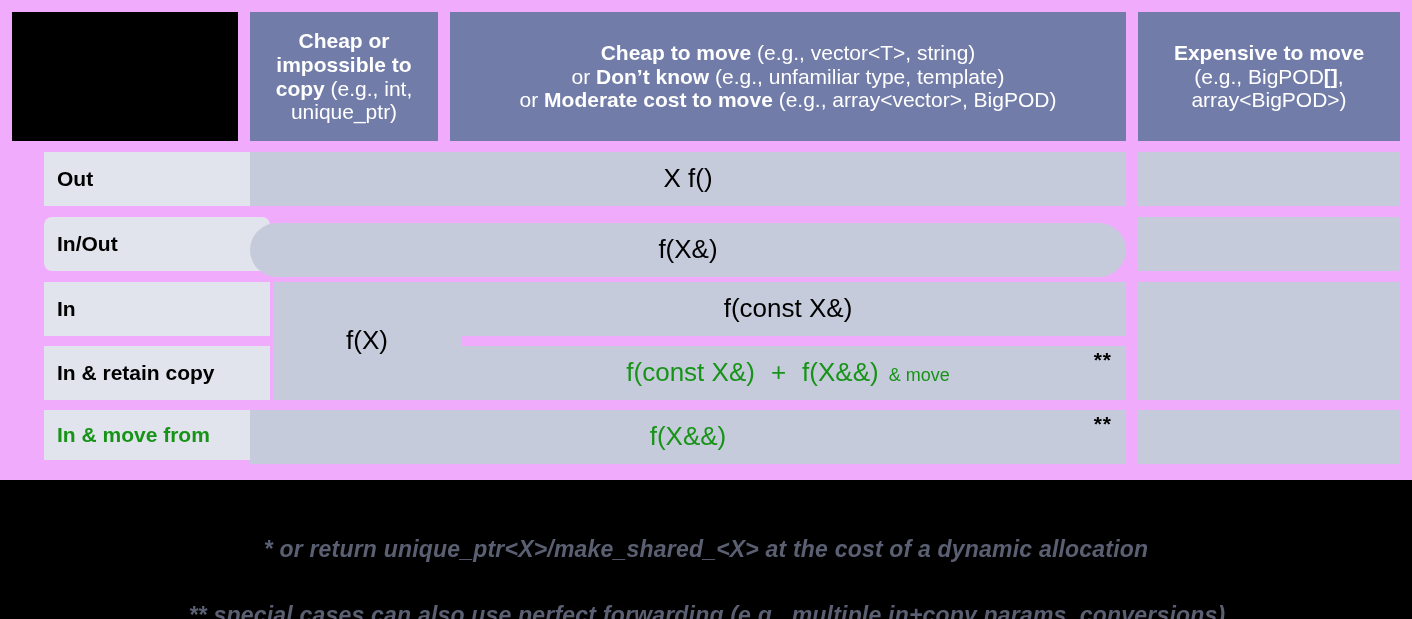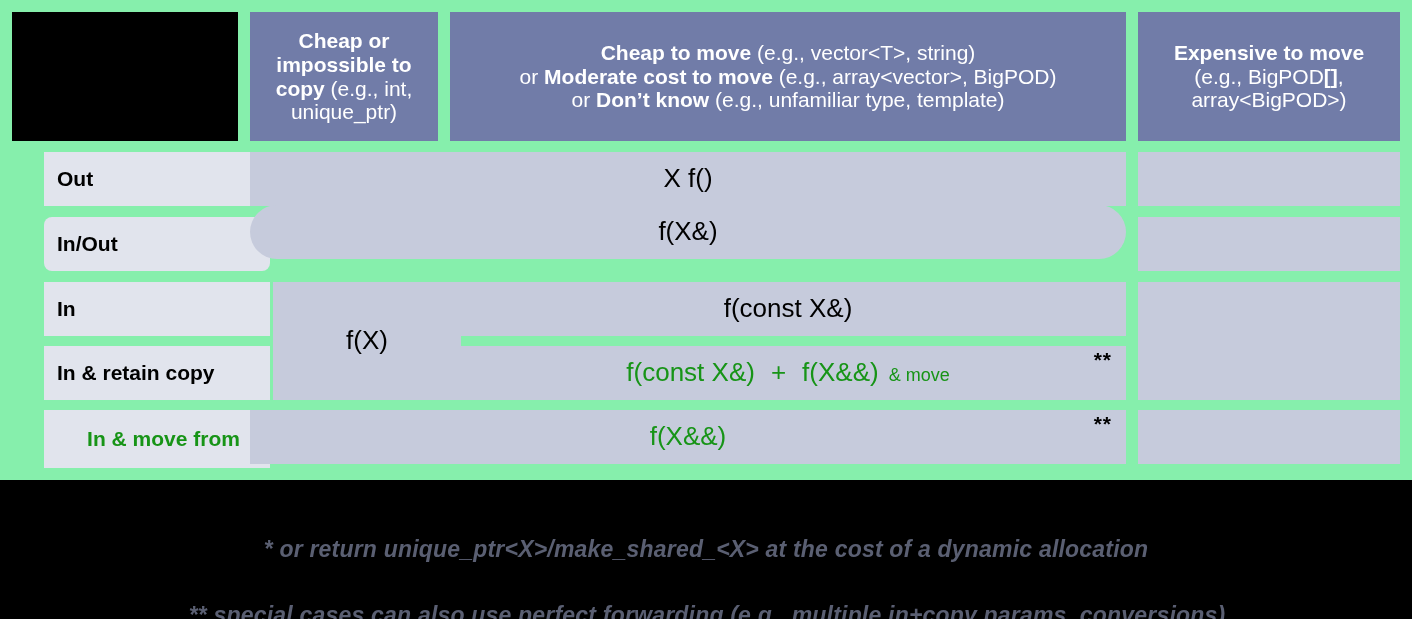--- a/index.html
+++ b/index.html
@@ -7,21 +7,21 @@
     padding: 0;
     background: #000000;
   }
   body {
     font-family: "Liberation Sans", sans-serif;
   }
   #page {
     position: relative;
     width: 1412px;
     height: 619px;
-    background: #86efac;
+    background: #f0abfc;
     overflow: hidden;
   }
 
   
   .cell {
     position: absolute;
     box-sizing: border-box;
     display: flex;
     align-items: center;
     justify-content: center;
@@ -131,22 +131,22 @@
 
   <div class="cell header-cell" style="left:250px; top:12px; width:188px; height:129px;">
     <span class="hline"><b>Cheap or</b></span>
     <span class="hline"><b>impossible to</b></span>
     <span class="hline"><b>copy</b><span class="light"> (e.g., int,</span></span>
     <span class="hline light">unique_ptr)</span>
   </div>
 
   <div class="cell header-cell" style="left:450px; top:12px; width:676px; height:129px;">
     <span class="hline"><b>Cheap to move</b><span class="light"> (e.g., vector&lt;T&gt;, string)</span></span>
+    <span class="hline"><span class="light">or </span><b>Don’t know</b><span class="light"> (e.g., unfamiliar type, template)</span></span>
     <span class="hline"><span class="light">or </span><b>Moderate cost to move</b><span class="light"> (e.g., array&lt;vector&gt;, BigPOD)</span></span>
-    <span class="hline"><span class="light">or </span><b>Don’t know</b><span class="light"> (e.g., unfamiliar type, template)</span></span>
   </div>
 
   <div class="cell header-cell" style="left:1138px; top:12px; width:262px; height:129px;">
     <span class="hline"><b>Expensive to move</b></span>
     <span class="hline"><span class="light">(e.g., BigPOD</span><b>[]</b><span class="light">,</span></span>
     <span class="hline light">array&lt;BigPOD&gt;)</span>
   </div>
 
   <div class="cell rowlabel" style="left:12px; top:152px; width:226px; height:54px;">
     <span>Out</span>
@@ -157,31 +157,31 @@
   </div>
 
   <div class="cell rowlabel" style="left:12px; top:282px; width:226px; height:54px;">
     <span>In</span>
   </div>
 
   <div class="cell rowlabel" style="left:12px; top:346px; width:226px; height:54px;">
     <span>In &amp; retain copy</span>
   </div>
 
-  <div class="cell rowlabel green" style="left:12px; top:410px; width:226px; height:58px;justify-content:center;">
+  <div class="cell rowlabel green" style="left:12px; top:410px; width:226px; height:50px;">
     <span>In &amp; move from</span>
   </div>
 
   <div class="cell datacell" style="left:250px; top:152px; width:876px; height:54px;">
     <span>X f()</span>
   </div>
 
   <div class="cell datacell" style="left:1138px; top:152px; width:262px; height:54px;"></div>
 
-  <div class="cell datacell" style="left:250px; top:205px; width:876px; height:54px;border-radius:27px;">
+  <div class="cell datacell" style="left:250px; top:223px; width:876px; height:54px;border-radius:27px;">
     <span>f(X&amp;)</span>
   </div>
   <div class="cell datacell" style="left:1138px; top:217px; width:262px; height:54px;"></div>
 
   <div class="cell datacell" style="left:250px; top:282px; width:188px; height:118px;margin-left:23px;">
     <span>f(X)</span>
   </div>
 
   <div class="cell datacell" style="left:450px; top:282px; width:676px; height:54px;">
     <span>f(const X&amp;)</span>

